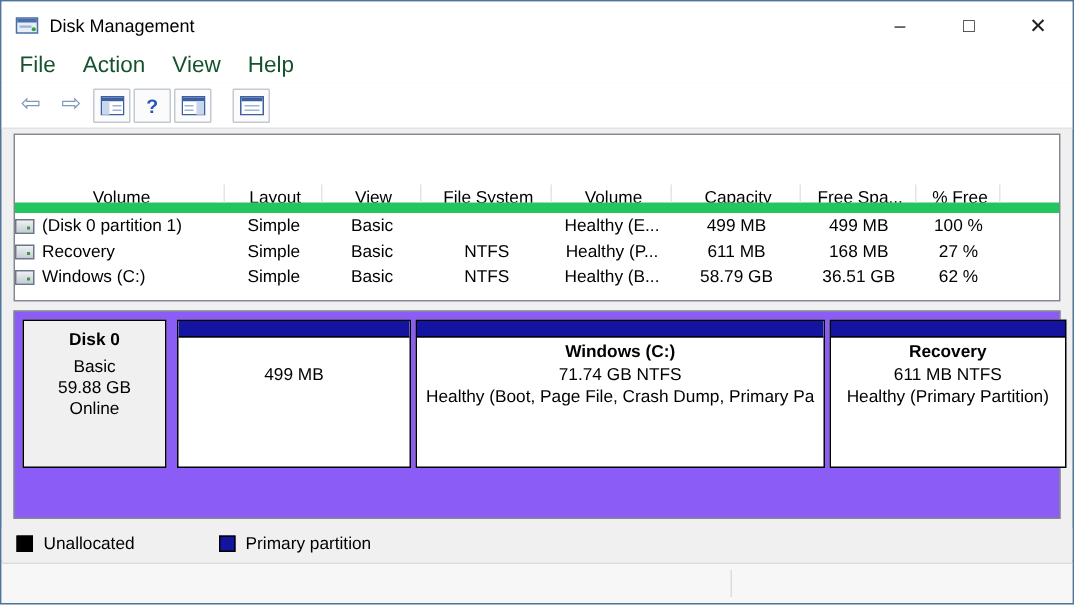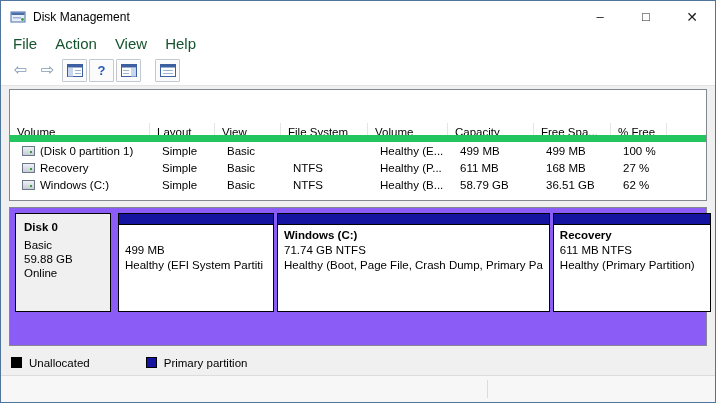--- a/index.html
+++ b/index.html
@@ -1,19 +1,19 @@
 <!DOCTYPE html>
 <html><head>
 <meta charset="utf-8">
 <style>
   * { box-sizing: border-box; margin: 0; padding: 0; }
   body { margin: 0; background: #ffffff; font-family: "Liberation Sans", sans-serif; }
   .window {
     position: relative; width: 716px; height: 403px;
-    border: 1px solid #50759c; background: #f0f0f0; overflow: hidden;
+    border: 1px solid #50759c; background: #f0f0f0; overflow: hidden; text-align: center;
   }
   
   .titlebar { position: absolute; left: 0; top: 0; right: 0; height: 31px;
     background: #ffffff; display: flex; align-items: center; }
   .app-icon { width: 16px; height: 16px; margin: 0 7px 0 9px; flex: 0 0 auto; }
   .title-text { font-size: 12px; color: #000; }
   .controls { margin-left: auto; display: flex; height: 100%; }
   .ctrl { width: 46px; height: 100%; display: flex; align-items: center;
     justify-content: center; font-size: 13px; color: #222; cursor: default; }
   .ctrl.close { font-size: 14px; }
@@ -31,21 +31,21 @@
   .tool-btn.gap { margin-left: 12px; }
   .arrow-glyph { font-size: 16px; color: #7f9ab6; line-height: 1; }
   .help-glyph { font-size: 13px; font-weight: bold; color: #2458b8; line-height: 1; }
   
   .list-pane { position: absolute; left: 8px; right: 8px; top: 88px; height: 112px;
     background: #ffffff; border: 1px solid #828790; overflow: hidden; }
   .lv-header { display: flex; height: 19px; border-bottom: 7px solid #22c55e; background: #ffffff; margin-top: 33px; }
   .lv-h { font-size: 11.5px; color: #000; padding: 3px 4px 0 7px;
     border-right: 1px solid #e5e5e5; white-space: nowrap; overflow: hidden; flex: 0 0 auto; }
   .lv-row { display: flex; height: 17px; align-items: center; }
-  .lv-c { font-size: 11.5px; color: #000; padding-left: 12px; white-space: nowrap;
+  .lv-c { font-size: 11.5px; color: #000; padding-left: 0; white-space: nowrap;
     overflow: hidden; flex: 0 0 auto; }
   .c0 { width: 140px; } .c1 { width: 65px; } .c2 { width: 66px; } .c3 { width: 87px; }
   .c4 { width: 80px; } .c5 { width: 86px; } .c6 { width: 77px; } .c7 { width: 56px; }
   .cf { flex: 1 1 auto; border-right: none; }
   .vol-cell { display: flex; align-items: center; gap: 5px; }
   .drive-icon { width: 13px; height: 10px; border: 1px solid #6b7687; flex: 0 0 auto;
     background: linear-gradient(#eef1f5, #c6ccd6); position: relative; }
   .drive-icon::after { content: ""; position: absolute; right: 2px; bottom: 2px;
     width: 2px; height: 2px; background: #3a9c3a; }
   
@@ -217,21 +217,20 @@
         <div class="disk-line">Online</div>
       </div>
 
       <div class="partitions">
 
         <div class="part part-1">
           <div class="part-bar" style="background: rgb(20, 20, 160);"></div>
           <div class="part-body">
             <div class="part-line part-title"></div>
             <div class="part-line">499 MB</div>
-            <div class="part-line">Healthy (EFI System Partiti</div>
           </div>
         </div>
 
         <div class="part part-2">
           <div class="part-bar" style="background: rgb(20, 20, 160);"></div>
           <div class="part-body">
             <div class="part-line part-title">Windows  (C:)</div>
             <div class="part-line">71.74 GB NTFS</div>
             <div class="part-line">Healthy (Boot, Page File, Crash Dump, Primary Pa</div>
           </div>

